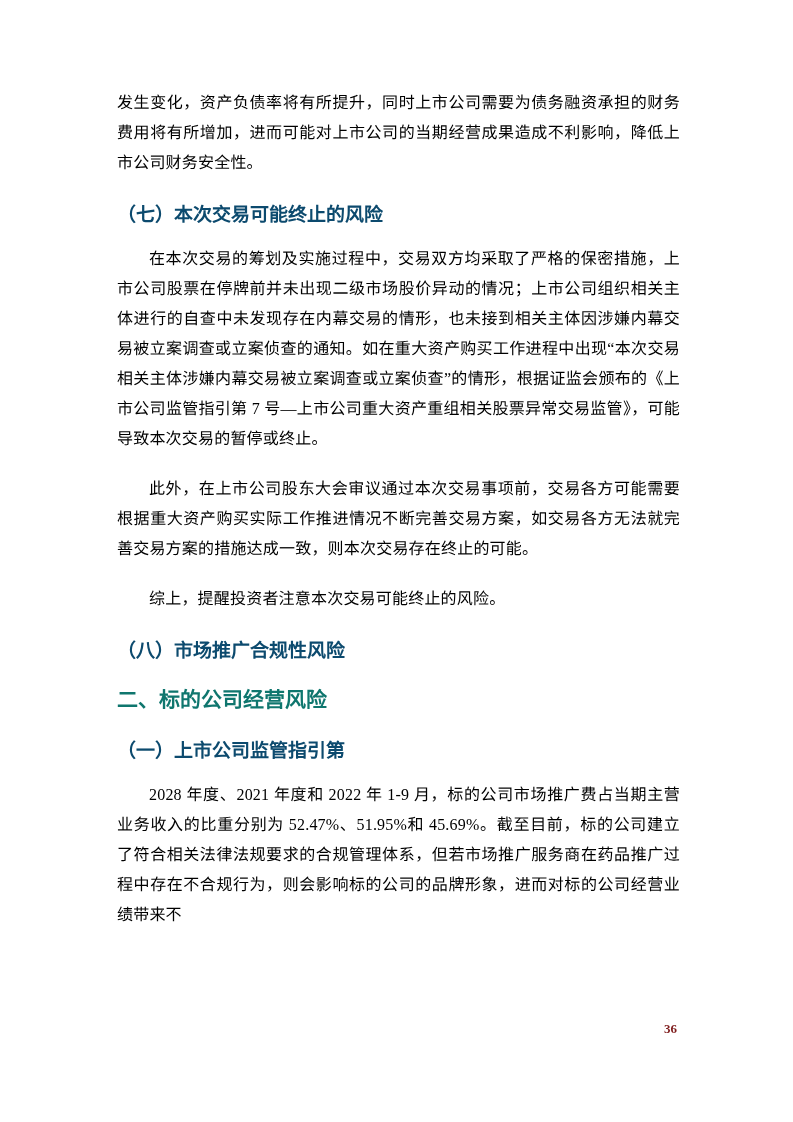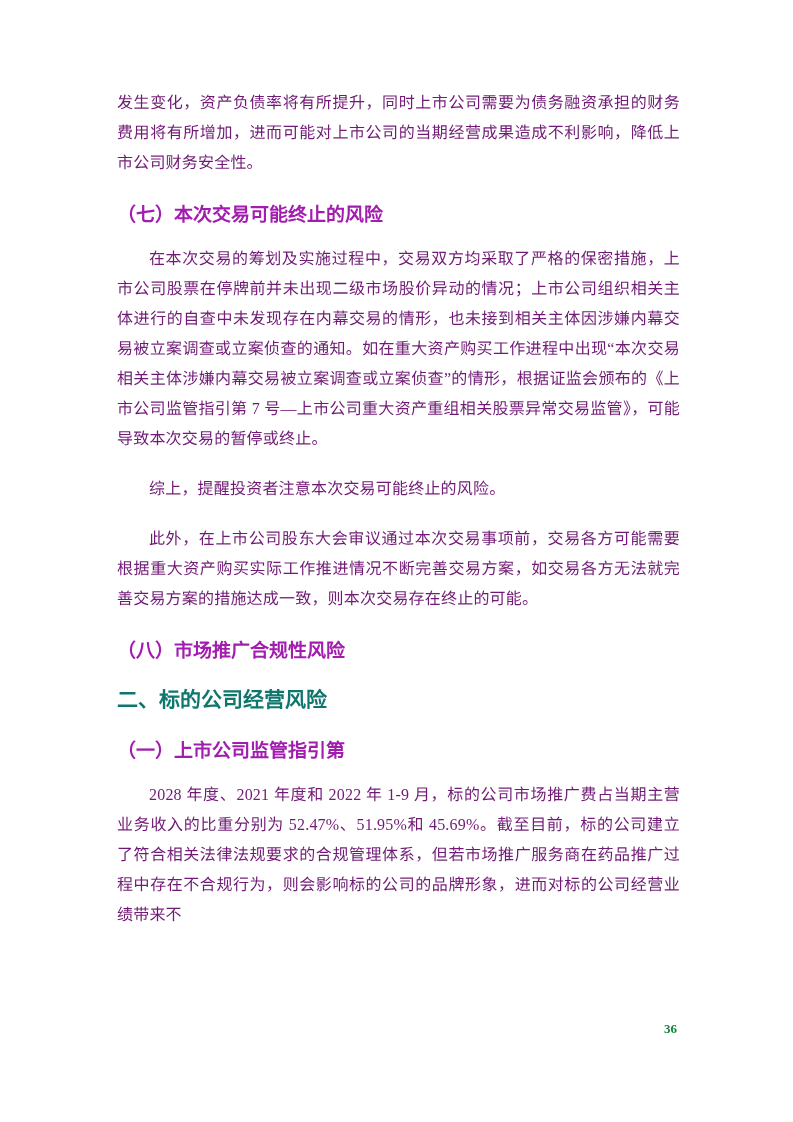--- a/index.html
+++ b/index.html
@@ -21,67 +21,67 @@
     left: 117px;
     width: 563px;
   }
   p.body {
     margin: 0 0 20px 0;
     font-family: "Liberation Serif", "DejaVu Serif", serif;
     font-size: 16px;
     line-height: 30px;
     text-align: justify;
     letter-spacing: 0.2px;
-    color: #701a75;
+    color: #000000;
   }
   p.body.ind {
     text-indent: 2em;
   }
   .h2 {
     margin: 22px 0 14px 0;
     font-family: "Liberation Sans", "DejaVu Sans", sans-serif;
     font-weight: 700;
     font-size: 21px;
     line-height: 28px;
     color: #0f766e;
   }
   .h3 {
     margin: 24px 0 16px 0;
     font-family: "Liberation Sans", "DejaVu Sans", sans-serif;
     font-weight: 700;
     font-size: 19px;
     line-height: 26px;
-    color: #a21caf;
+    color: #0c4a6e;
   }
   .page-number {
     position: absolute;
     top: 1021px;
     right: 116px;
     font-family: "Liberation Serif", "DejaVu Serif", serif;
     font-weight: 700;
     font-size: 13px;
     line-height: 16px;
-    color: #15803d;
+    color: #7f1d1d;
   }
 </style>
 </head>
 <body>
 
 <div class="page">
   <main class="content">
 
     <p class="body">发生变化，资产负债率将有所提升，同时上市公司需要为债务融资承担的财务费用将有所增加，进而可能对上市公司的当期经营成果造成不利影响，降低上市公司财务安全性。</p>
 
     <div class="h3">（七）本次交易可能终止的风险</div>
 
     <p class="body ind">在本次交易的筹划及实施过程中，交易双方均采取了严格的保密措施，上市公司股票在停牌前并未出现二级市场股价异动的情况；上市公司组织相关主体进行的自查中未发现存在内幕交易的情形，也未接到相关主体因涉嫌内幕交易被立案调查或立案侦查的通知。如在重大资产购买工作进程中出现“本次交易相关主体涉嫌内幕交易被立案调查或立案侦查”的情形，根据证监会颁布的《上市公司监管指引第 7 号—上市公司重大资产重组相关股票异常交易监管》，可能导致本次交易的暂停或终止。</p>
 
+    <p class="body ind">此外，在上市公司股东大会审议通过本次交易事项前，交易各方可能需要根据重大资产购买实际工作推进情况不断完善交易方案，如交易各方无法就完善交易方案的措施达成一致，则本次交易存在终止的可能。</p>
+
     <p class="body ind">综上，提醒投资者注意本次交易可能终止的风险。</p>
-
-    <p class="body ind">此外，在上市公司股东大会审议通过本次交易事项前，交易各方可能需要根据重大资产购买实际工作推进情况不断完善交易方案，如交易各方无法就完善交易方案的措施达成一致，则本次交易存在终止的可能。</p>
 
     <div class="h3">（八）市场推广合规性风险</div>
 
 
     <div class="h2">二、标的公司经营风险</div>
 
     <div class="h3">（一）上市公司监管指引第</div>
 
     <p class="body ind">2028 年度、2021 年度和 2022 年 1-9 月，标的公司市场推广费占当期主营业务收入的比重分别为 52.47%、51.95%和 45.69%。截至目前，标的公司建立了符合相关法律法规要求的合规管理体系，但若市场推广服务商在药品推广过程中存在不合规行为，则会影响标的公司的品牌形象，进而对标的公司经营业绩带来不</p>
 

